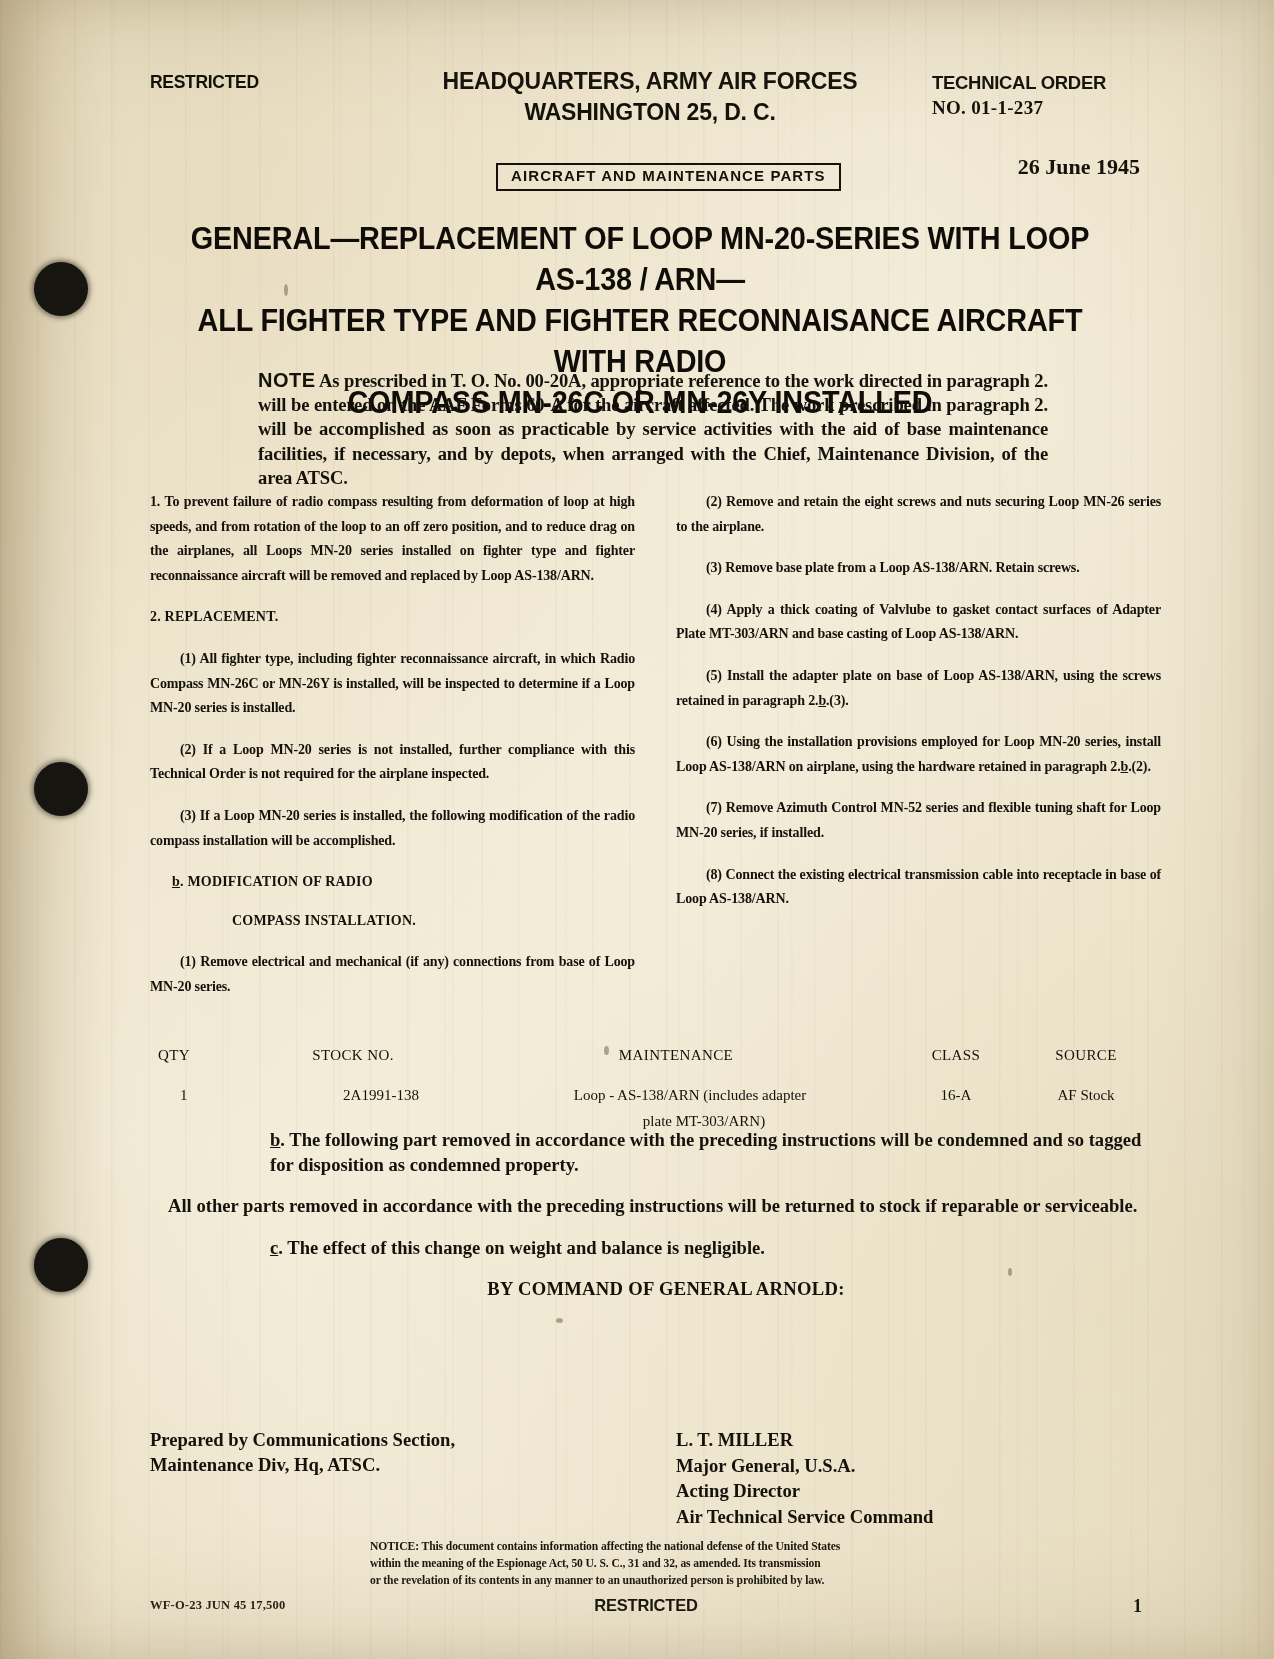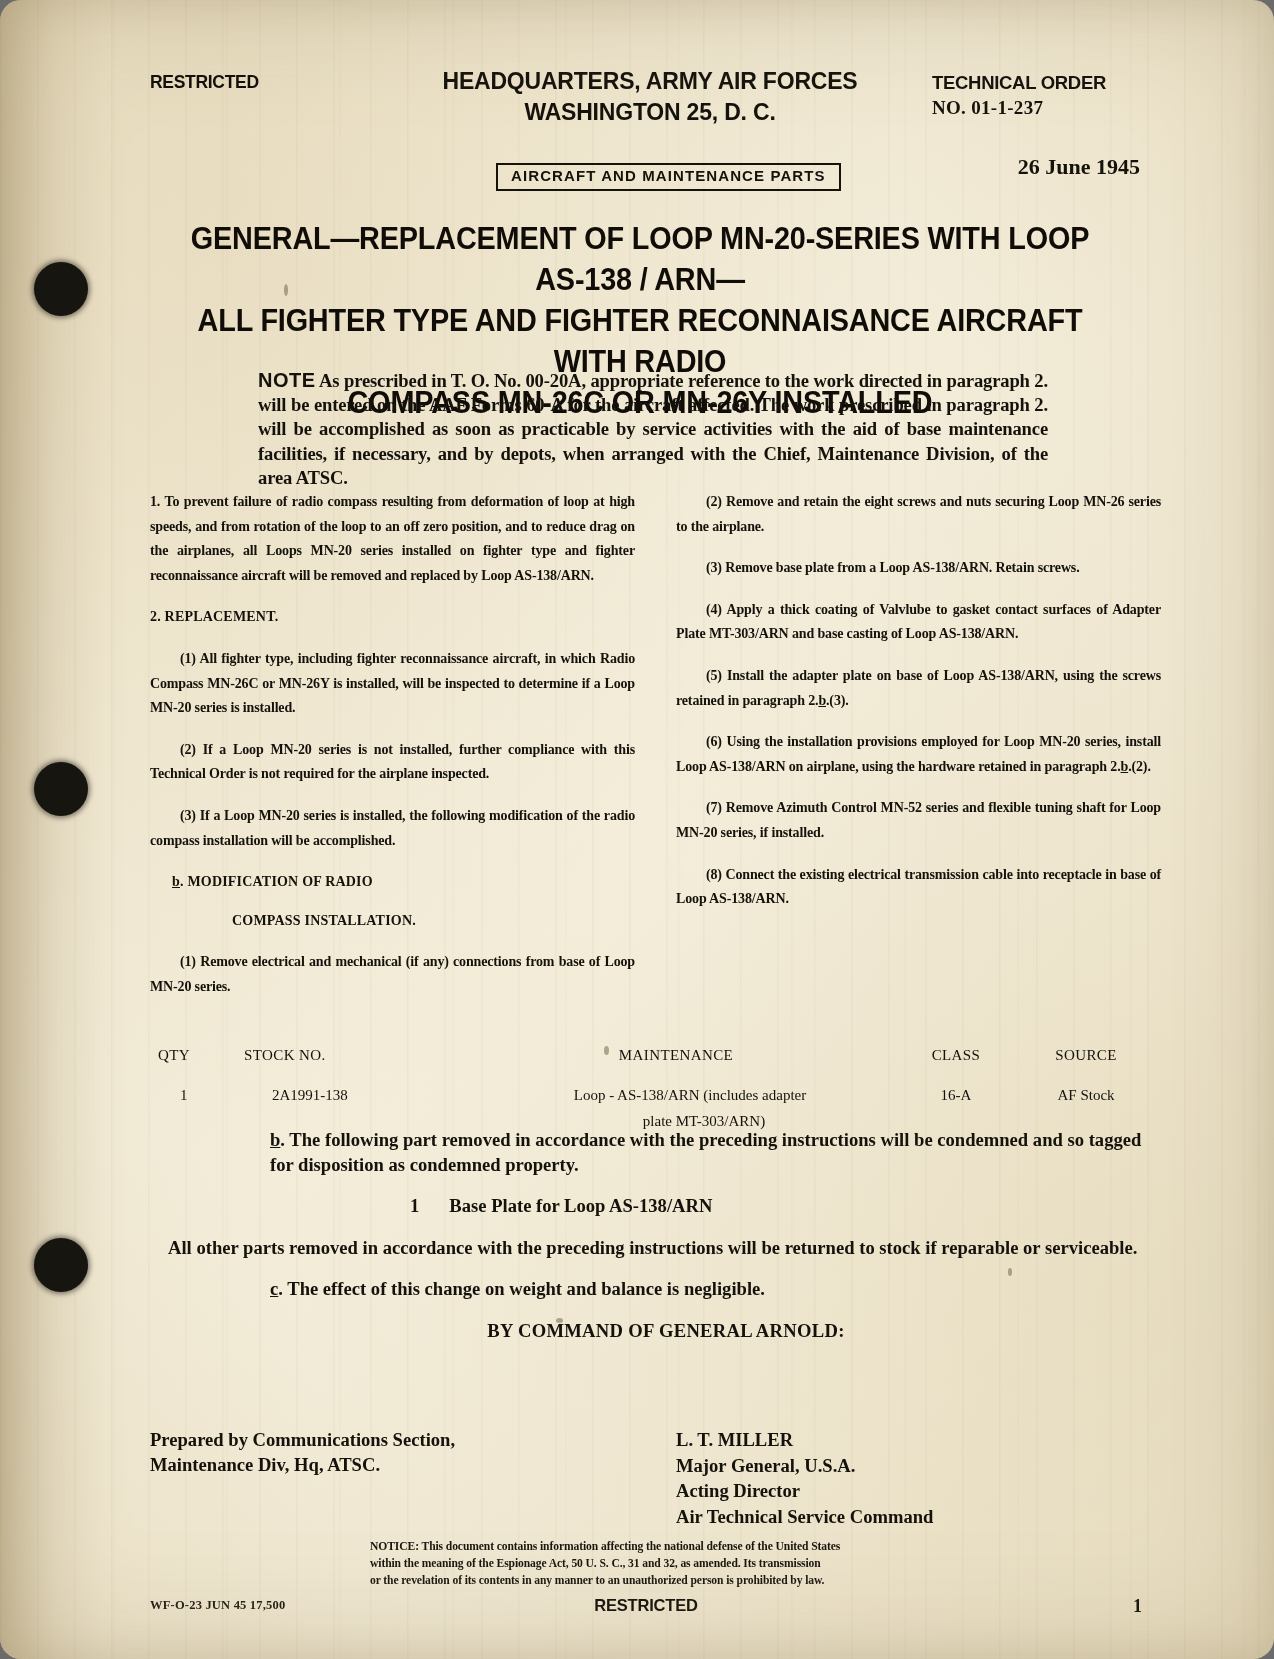--- a/index.html
+++ b/index.html
@@ -11,21 +11,20 @@
     position: relative;
     width: 1274px;
     height: 1659px;
     overflow: hidden;
     background:
       radial-gradient(ellipse at 18% 12%, rgba(226,212,178,0.55) 0%, rgba(226,212,178,0) 46%),
       radial-gradient(ellipse at 88% 78%, rgba(222,208,172,0.45) 0%, rgba(222,208,172,0) 52%),
       radial-gradient(ellipse at 50% 50%, #f7f2e2 0%, #f2ebd7 58%, #e9dfc4 100%);
     font-family: "Liberation Serif", "DejaVu Serif", serif;
     color: #15120c;
-    border-radius: 21px;
   }
   
   .grain {
     position: absolute;
     inset: 0;
     pointer-events: none;
     background-image:
       repeating-linear-gradient(90deg,
         rgba(120,100,60,0.055) 0px,
         rgba(120,100,60,0.055) 1px,
@@ -209,21 +208,21 @@
     width: 992px;
     font-weight: normal;
     font-size: 15px;
   }
   .table-row {
     display: flex;
     align-items: flex-start;
     line-height: 26px;
   }
   .c-qty   { width: 86px; text-align: left; }
-  .c-stock { width: 218px; text-align: left; }
+  .c-stock { width: 218px; text-align: center; }
   .c-nom   { flex: 1; text-align: center; }
   .c-class { width: 132px; text-align: center; }
   .c-src   { width: 128px; text-align: center; }
   .table-head { letter-spacing: .4px; }
   .table-body { margin-top: 14px; }
   .table-body .c-qty   { padding-left: 22px; }
   .table-body .c-stock { padding-left: 6px; }
   .nom-line2 { text-align: center; padding-left: 28px; }
 
   
@@ -389,21 +388,20 @@
           <div class="nom-line2">plate MT-303/ARN)</div>
         </div>
         <div class="c-class">16-A</div>
         <div class="c-src">AF Stock</div>
       </div>
     </div>
 
     <div class="tail">
       <p class="indent-b"><span class="u">b</span><span>.  The following part removed in accordance with the preceding instructions will be condemned and so tagged for disposition as condemned property.</span></p>
 
-      <p class="part-line"><span>1</span><span style="display:inline-block;width:30px;"></span><span>Base Plate for Loop AS-138/ARN</span></p>
 
       <p class="full">All other parts removed in accordance with the preceding instructions will be returned to stock if reparable or serviceable.</p>
 
       <p class="indent-c"><span class="u">c</span><span>.  The effect of this change on weight and balance is negligible.</span></p>
 
       <p class="by-command">BY COMMAND OF GENERAL ARNOLD:</p>
     </div>
 
     <div class="sign-left">
       <div>Prepared by Communications Section,</div>

